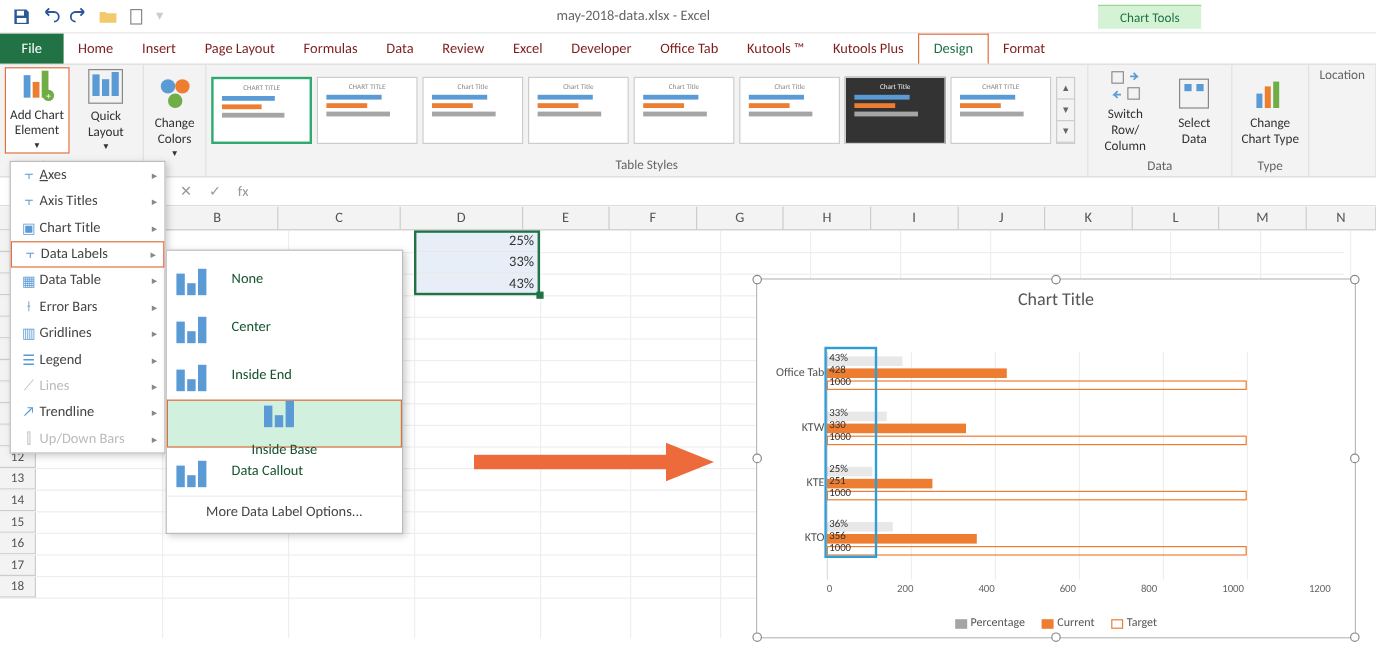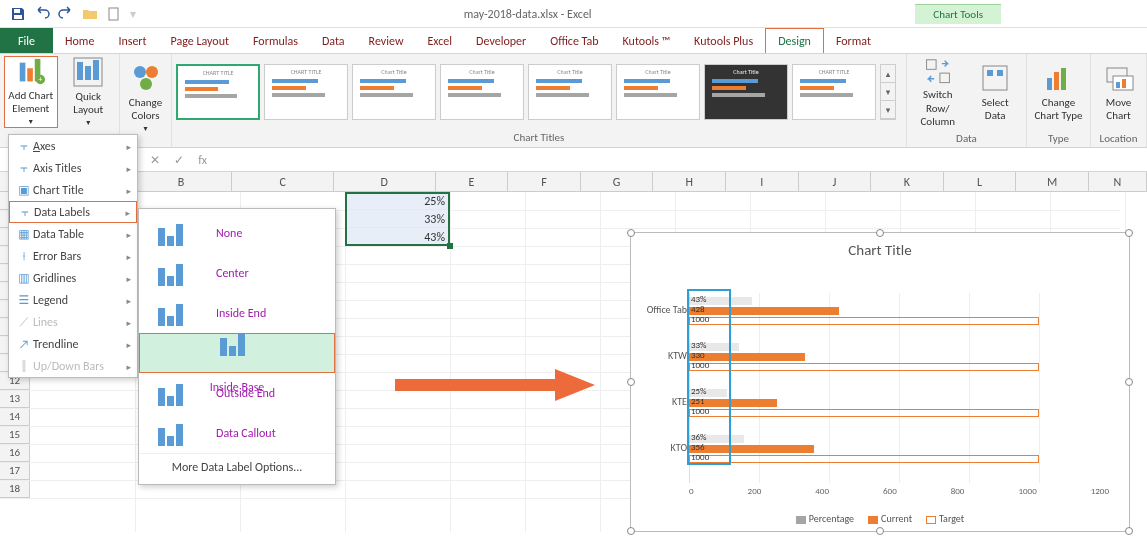--- a/index.html
+++ b/index.html
@@ -42,21 +42,21 @@
 .menu1 { position: absolute; left: 8px; top: 134px; width: 130px; background: #fff; border: 1px solid #bbb; box-shadow: 2px 2px 6px rgba(0,0,0,0.2); z-index: 30; }
 .menu1 .mitem { height: 22px; display: flex; align-items: center; padding: 0 6px; font-size: 12px; color: #444; cursor: pointer; position: relative; }
 .menu1 .mitem.disabled { color: #bbb; }
 .menu1 .mitem.selected { background: #fff; border: 1px solid #e07040; }
 .menu1 .mitem .mi-ico { width: 18px; display: flex; justify-content: center; color: #5b9bd5; }
 .menu1 .mitem .mi-ico.gray { color: #bbb; }
 .menu1 .mitem .arrow { margin-left: auto; color: #888; font-size: 9px; }
 .menu1 .mitem .ul { text-decoration: underline; }
 
 .menu2 { position: absolute; left: 138px; top: 208px; width: 198px; background: #fff; border: 1px solid #bbb; box-shadow: 2px 2px 6px rgba(0,0,0,0.2); z-index: 31; padding: 4px 0; }
-.menu2 .mitem2 { height: 40px; display: flex; align-items: center; padding: 0 19px; font-size: 12px; color: #a21caf; cursor: pointer; gap: 24px; }
+.menu2 .mitem2 { height: 40px; display: flex; align-items: center; padding: 0 8px; font-size: 12px; color: #14532d; cursor: pointer; gap: 12px; }
 .menu2 .mitem2.selected { background: #d1f0dd; border: 1px solid #e07040; flex-direction: column; }
 .menu2 .mitem2 .mi2-ico { width: 34px; height: 26px; display: flex; align-items: flex-end; gap: 2px; }
 .menu2 .mitem2 .mi2-ico span { width: 7px; background: #5b9bd5; }
 .menu2 .more { text-align: center; padding: 6px 0; font-size: 12px; color: #444; cursor: pointer; border-top: 1px solid #eee; }
 
 
 .fbar { height: 24px; background: #fff; border-bottom: 1px solid #d4d4d4; display: flex; align-items: center; padding-left: 150px; color: #999; font-size: 12px; gap: 14px; }
 
 
 .grid-wrap { position: relative; background: #fff; }
@@ -244,21 +244,21 @@
           <div class="mini-bar mb1"></div>
           <div class="mini-bar mb2"></div>
           <div class="mini-bar mb3"></div>
         </div>
       <div class="style-scroll">
           <div>▴</div>
           <div>▾</div>
           <div>▾</div>
         </div>
     </div>
-    <div class="ribbon-group-label">Chart Titles</div>
+    <div class="ribbon-group-label">Table Styles</div>
   </div>
 
   <div class="ribbon-group" style="width:120px">
     <div class="ribbon-group-body">
       <div class="big-btn">
         <svg class="ico" viewBox="0 0 32 32">
             <rect x="4" y="4" width="10" height="10" fill="none" stroke="#888"></rect>
             <rect x="18" y="18" width="10" height="10" fill="none" stroke="#888"></rect>
             <path d="M20 8h6l-3-3m3 3l-3 3M12 24H6l3-3m-3 3l3 3" stroke="#5b9bd5" fill="none" stroke-width="1.5"></path>
           </svg>
@@ -287,32 +287,20 @@
             <rect x="18" y="6" width="5" height="22" fill="#70ad47"></rect>
           </svg>
         <span style="white-space:pre-line">Change
 Chart Type</span>
       </div>
     </div>
     <div class="ribbon-group-label">Type</div>
   </div>
 
   <div class="ribbon-group" style="width:56px">
-    <div class="ribbon-group-body">
-      <div class="big-btn">
-        <svg class="ico" viewBox="0 0 32 32">
-            <rect x="4" y="6" width="20" height="14" fill="none" stroke="#888"></rect>
-            <rect x="10" y="14" width="20" height="14" fill="#fff" stroke="#888"></rect>
-            <rect x="13" y="20" width="4" height="6" fill="#5b9bd5"></rect>
-            <rect x="19" y="17" width="4" height="9" fill="#ed7d31"></rect>
-          </svg>
-        <span style="white-space:pre-line">Move
-Chart</span>
-      </div>
-    </div>
     <div class="ribbon-group-label">Location</div>
   </div>
 </div>
 
 <div class="menu1">
   <div class="mitem">
       <span class="mi-ico">⫟</span>
       <span><span class="ul">A</span>xes</span>
       <span class="arrow">▸</span>
     </div>
@@ -393,28 +381,20 @@
       </span>
       <span>Inside End</span>
     </div>
   <div class="mitem2 selected">
       <span class="mi2-ico">
         <span style="height:18px"></span>
         <span style="height:10px"></span>
         <span style="height:22px"></span>
       </span>
       <span>Inside Base</span>
-    </div>
-  <div class="mitem2">
-      <span class="mi2-ico">
-        <span style="height:18px"></span>
-        <span style="height:10px"></span>
-        <span style="height:22px"></span>
-      </span>
-      <span>Outside End</span>
     </div>
   <div class="mitem2">
       <span class="mi2-ico">
         <span style="height:18px"></span>
         <span style="height:10px"></span>
         <span style="height:22px"></span>
       </span>
       <span>Data Callout</span>
     </div>
   <div class="more"><span class="ul">M</span>ore Data Label Options...</div>

